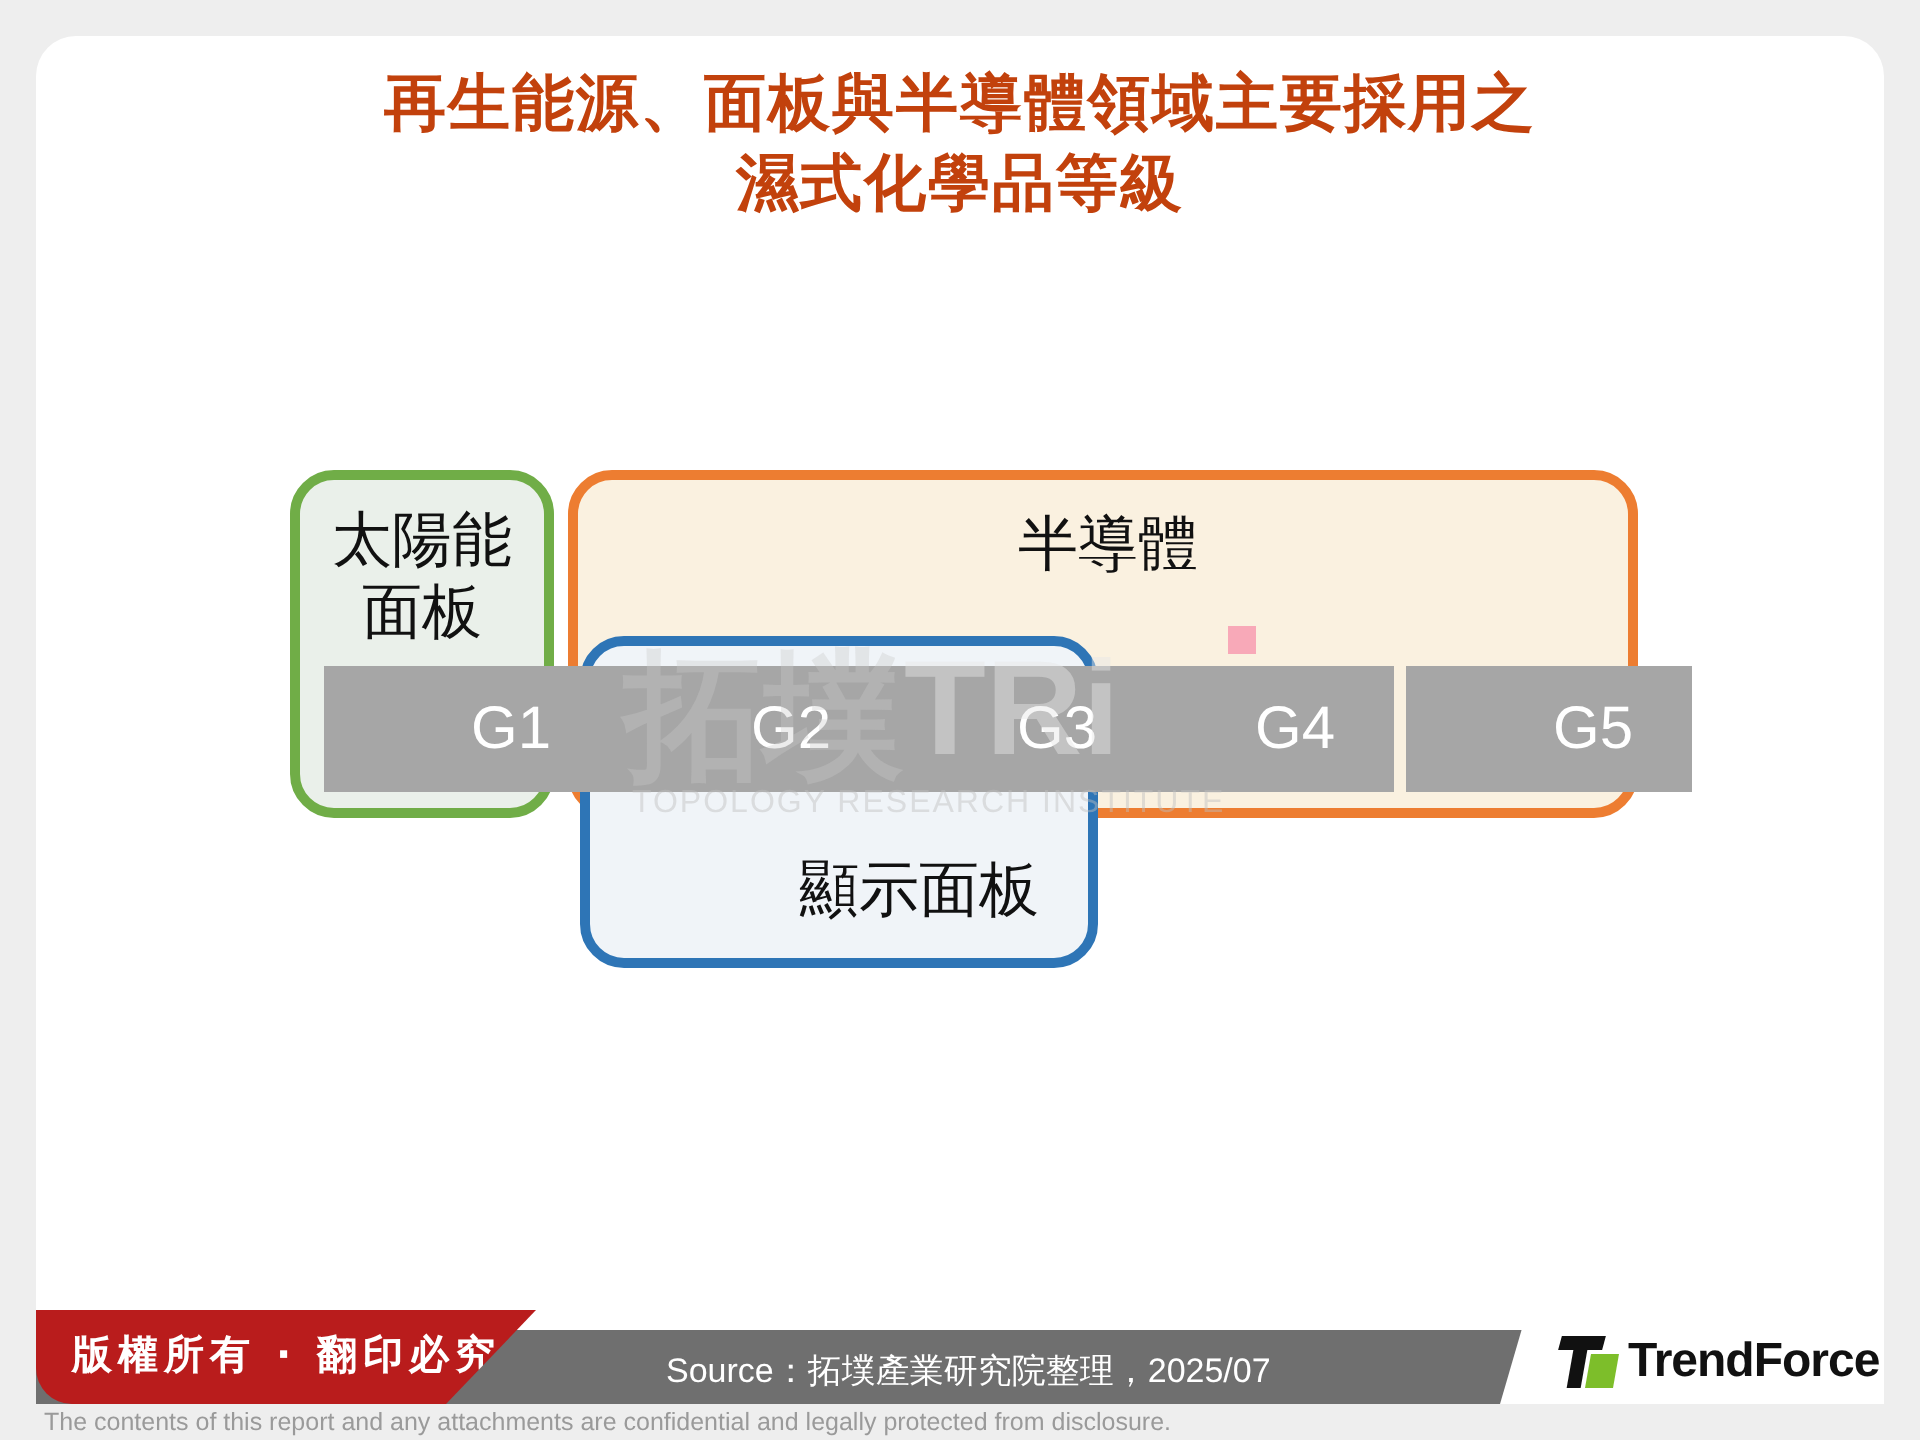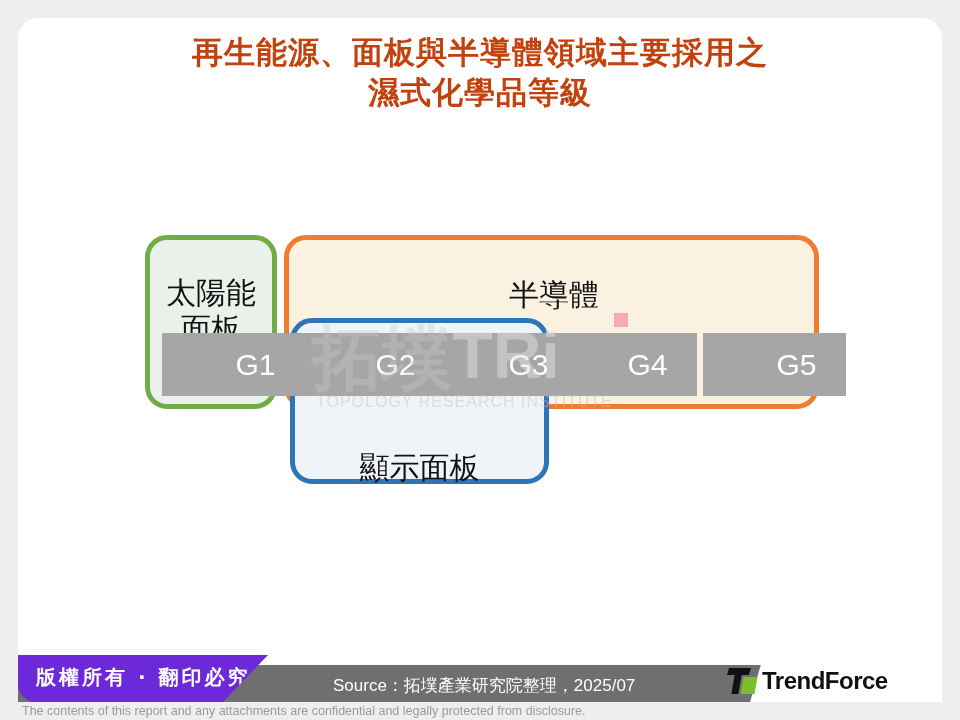--- a/index.html
+++ b/index.html
@@ -3,34 +3,34 @@
 <meta charset="utf-8">
 <style>
   html, body { margin:0; padding:0; }
   body { width:960px; height:720px; background:#eeeeee; position:relative; overflow:hidden; font-family:"Liberation Sans","DejaVu Sans",sans-serif; }
   .card { position:absolute; left:18px; top:18px; width:924px; height:684px; background:#ffffff; border-radius:20px; overflow:hidden; }
   .title { position:absolute; left:0; top:32px; width:960px; text-align:center; font-family:"DejaVu Serif","Liberation Serif",serif; font-weight:bold; font-size:31px; line-height:40px; color:#c2410c; letter-spacing:1px; }
   .box { position:absolute; box-sizing:border-box; border-radius:22px; }
   .green { left:145px; top:235px; width:132px; height:174px; border:5px solid #70AD47; background:#EAF0EA; }
   .orange { left:284px; top:235px; width:535px; height:174px; border:5px solid #ED7D31; background:#FAF1E0; }
   .blue { left:290px; top:318px; width:259px; height:166px; border:5px solid #2E75B6; background:#F0F4F8; z-index:2; }
-  .lbl { position:absolute; color:#111; font-size:30px; line-height:36px; text-align:center; font-family:"DejaVu Sans","Liberation Sans",sans-serif;margin-top:22px; }
+  .lbl { position:absolute; color:#111; font-size:30px; line-height:36px; text-align:center; font-family:"DejaVu Sans","Liberation Sans",sans-serif; }
   .grade { position:absolute; top:333px; width:99px; height:63px; background:#A6A6A6; color:#fff; font-size:30px; line-height:63px; text-align:center; z-index:3; font-family:"Liberation Sans","DejaVu Sans",sans-serif;padding-left:44px; }
   .wm { position:absolute; z-index:4; pointer-events:none; color:rgba(255,255,255,0.35); font-weight:bold; }
   .wm-cn { left:312px; top:318px; font-size:70px; line-height:80px; color:rgba(200,200,200,0.35); font-family:"DejaVu Sans",sans-serif; }
   .wm-tri { left:452px; top:310px; font-size:67px; line-height:90px; color:rgba(230,230,230,0.45); font-family:"Liberation Sans",sans-serif; }
   .wm-en { left:316px; top:393px; font-size:16px; letter-spacing:1px; color:rgba(190,190,190,0.45); font-weight:normal; font-family:"Liberation Sans",sans-serif; }
   .pink { position:absolute; left:614px; top:313px; width:14px; height:14px; background:#F8A9B8; z-index:5; }
   .foot-gray { position:absolute; left:18px; top:665px; width:830px; height:37px; background:#6f6f6f; }
-  .foot-dark { position:absolute; left:18px; top:655px; width:250px; height:47px; background:#6d28d9; border-bottom-left-radius:18px; clip-path:polygon(0 0,100% 0,82% 100%,0 100%); }
+  .foot-dark { position:absolute; left:18px; top:655px; width:250px; height:47px; background:#b91c1c; border-bottom-left-radius:18px; clip-path:polygon(0 0,100% 0,82% 100%,0 100%); }
   .foot-dark span { position:absolute; left:18px; top:9px; color:#fff; font-size:20px; font-weight:bold; letter-spacing:3px; font-family:"DejaVu Sans",sans-serif; }
   .source { position:absolute; left:333px; top:674px; color:#fff; font-size:17px; font-family:"Liberation Sans","DejaVu Sans",sans-serif; }
   .logo-area { position:absolute; left:750px; top:636px; width:192px; height:66px; background:#fff; clip-path:polygon(10% 0,100% 0,100% 100%,0 100%); }
   .logo-top { position:absolute; left:772px; top:636px; width:170px; height:4px; background:#c8c8c8; }
-  .logo { position:absolute; left:728px; top:667px; display:flex; align-items:center; }
+  .logo { position:absolute; left:780px; top:667px; display:flex; align-items:center; }
   .logo-mark { width:28px; height:26px; position:relative; margin-right:6px; }
   .lm-a { position:absolute; left:0; top:0; width:22px; height:7px; background:#111; transform:skewX(-15deg); }
   .lm-b { position:absolute; left:5px; top:7px; width:7px; height:19px; background:#111; transform:skewX(-10deg); }
   .lm-c { position:absolute; left:14px; top:9px; width:14px; height:17px; background:#7DBE2A; transform:skewX(-10deg); }
   .logo-text { font-size:24px; font-weight:bold; color:#111; font-family:"Liberation Sans","DejaVu Sans",sans-serif; letter-spacing:-0.5px; }
   .disclaimer { position:absolute; left:22px; top:704px; font-size:12.5px; color:#9a9a9a; font-family:"Liberation Sans","DejaVu Sans",sans-serif; }
 </style>
 </head>
 <body>
 
@@ -44,21 +44,21 @@
 <div class="box green"></div>
 <div class="lbl" style="left:145px;top:253px;width:132px;">
   <div>太陽能</div>
   <div>面板</div>
 </div>
 
 <div class="box orange"></div>
 <div class="lbl" style="left:284px;top:255px;width:540px;">半導體</div>
 
 <div class="box blue"></div>
-<div class="lbl" style="left:290px;top:428px;width:259px;z-index:3;">顯示面板</div>
+<div class="lbl" style="left:290px;top:428px;width:259px;z-index:3;padding-left:40px;">顯示面板</div>
 
 <div class="grade" style="left:162px;">G1</div>
 <div class="grade" style="left:302px;">G2</div>
 <div class="grade" style="left:435px;">G3</div>
 <div class="grade" style="left:554px;text-align:center;">G4</div>
 <div class="grade" style="left:703px;">G5</div>
 
 <div class="wm wm-cn">拓墣</div>
 <div class="wm wm-tri">TRi</div>
 <div class="wm wm-en">TOPOLOGY RESEARCH INSTITUTE</div>

